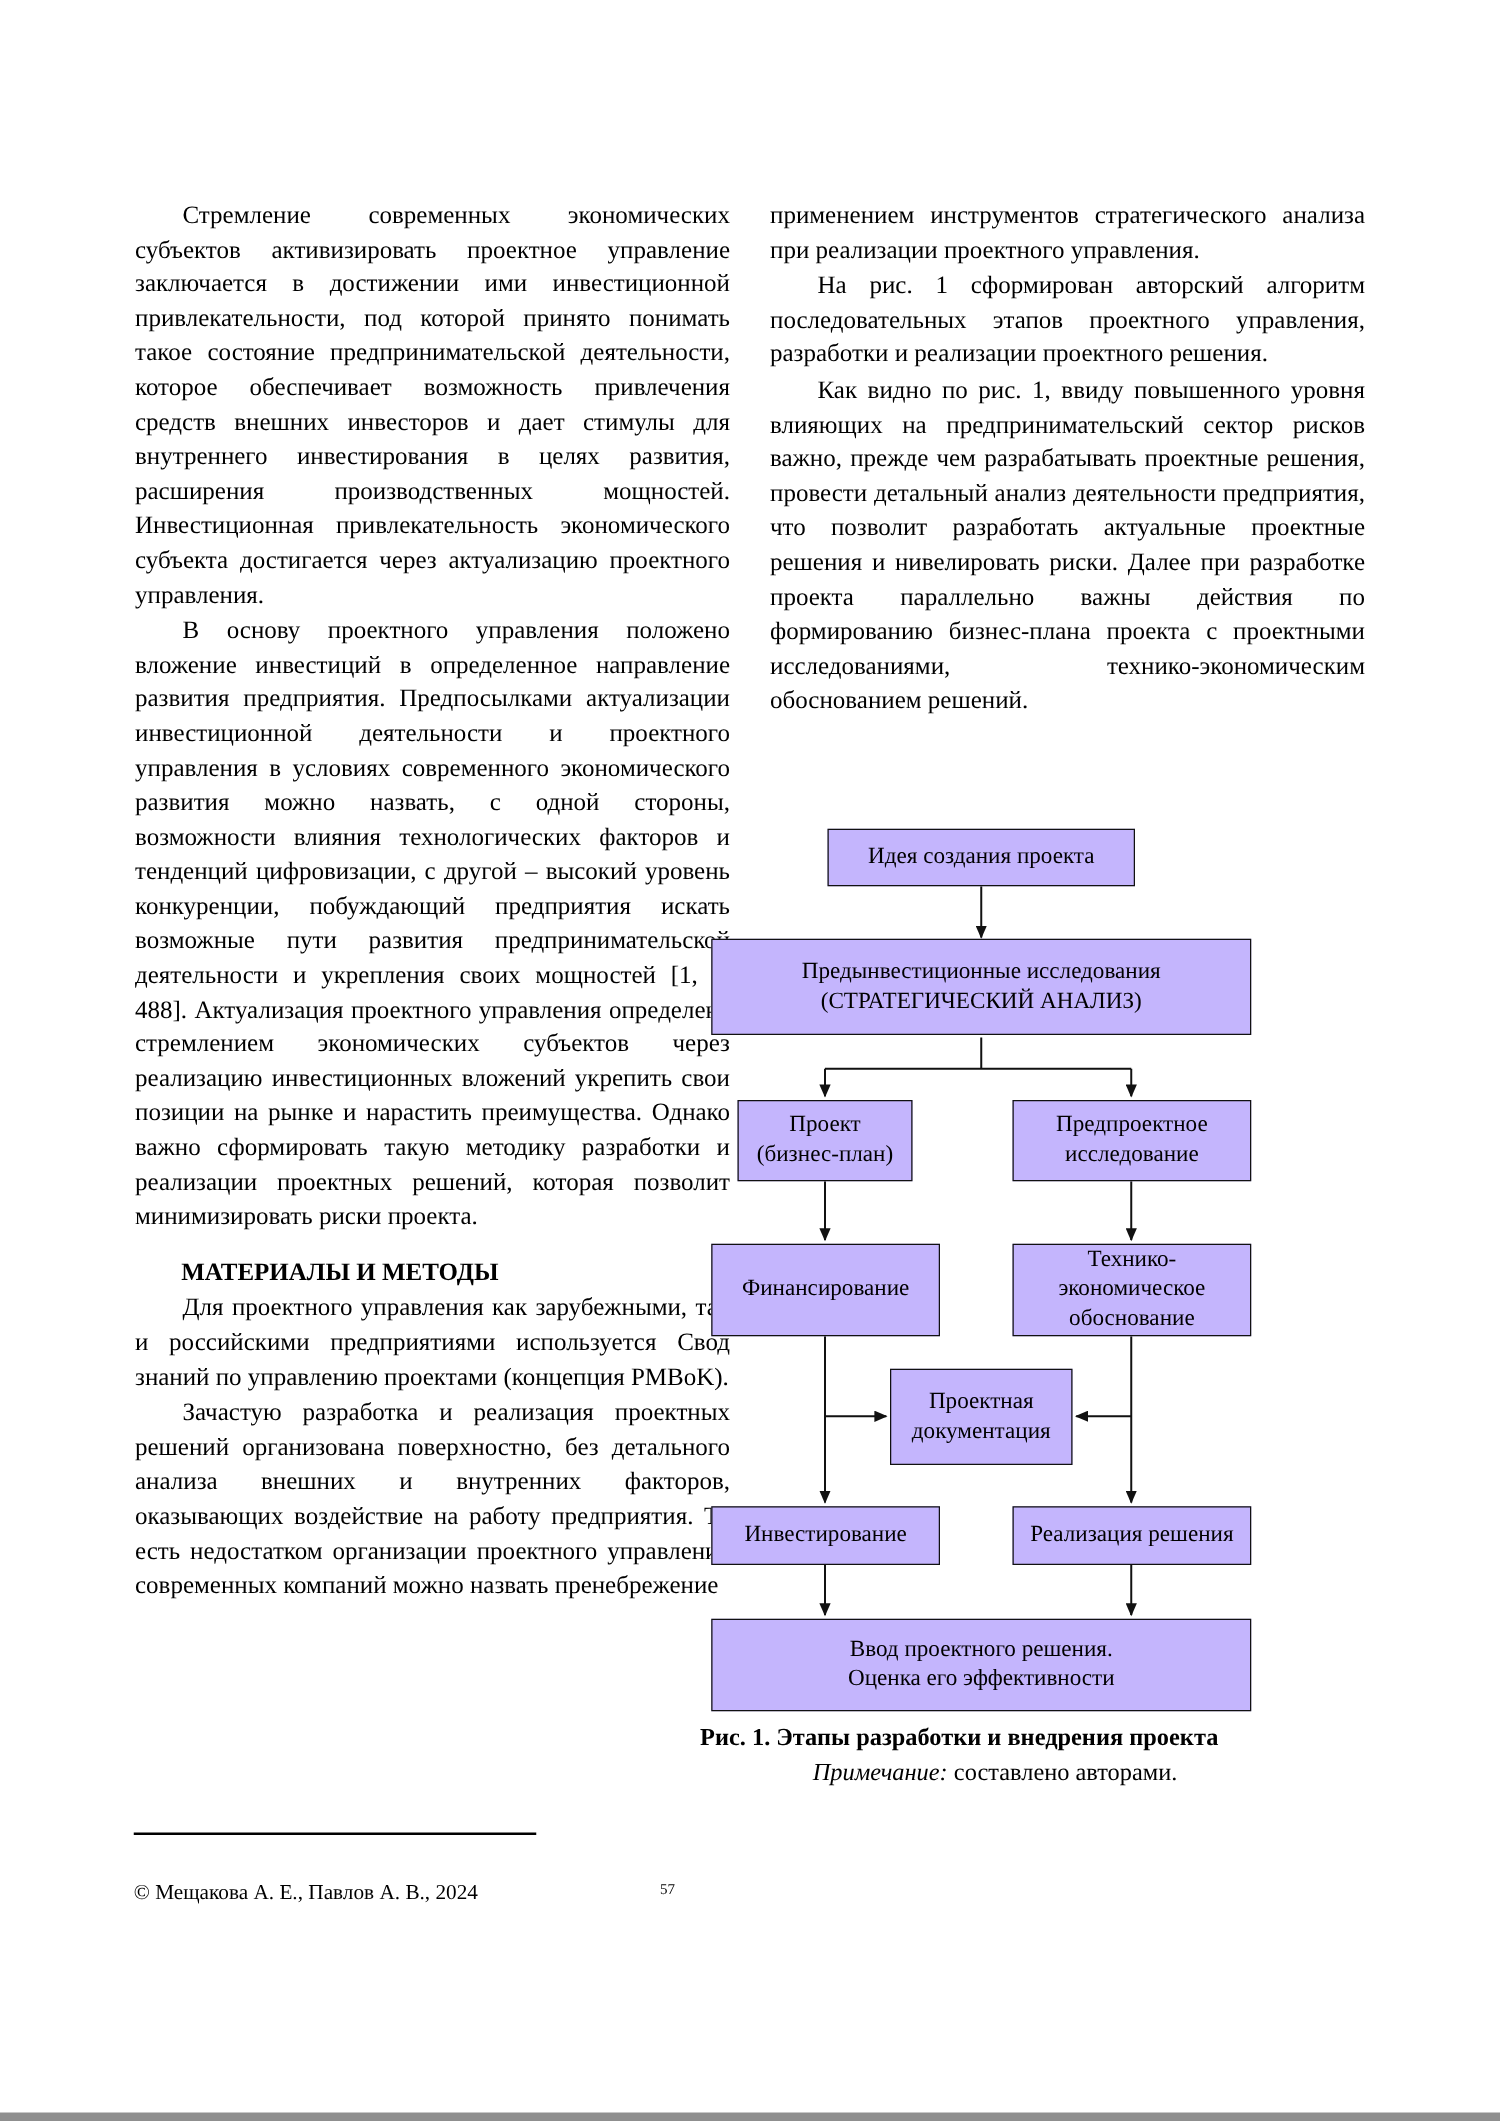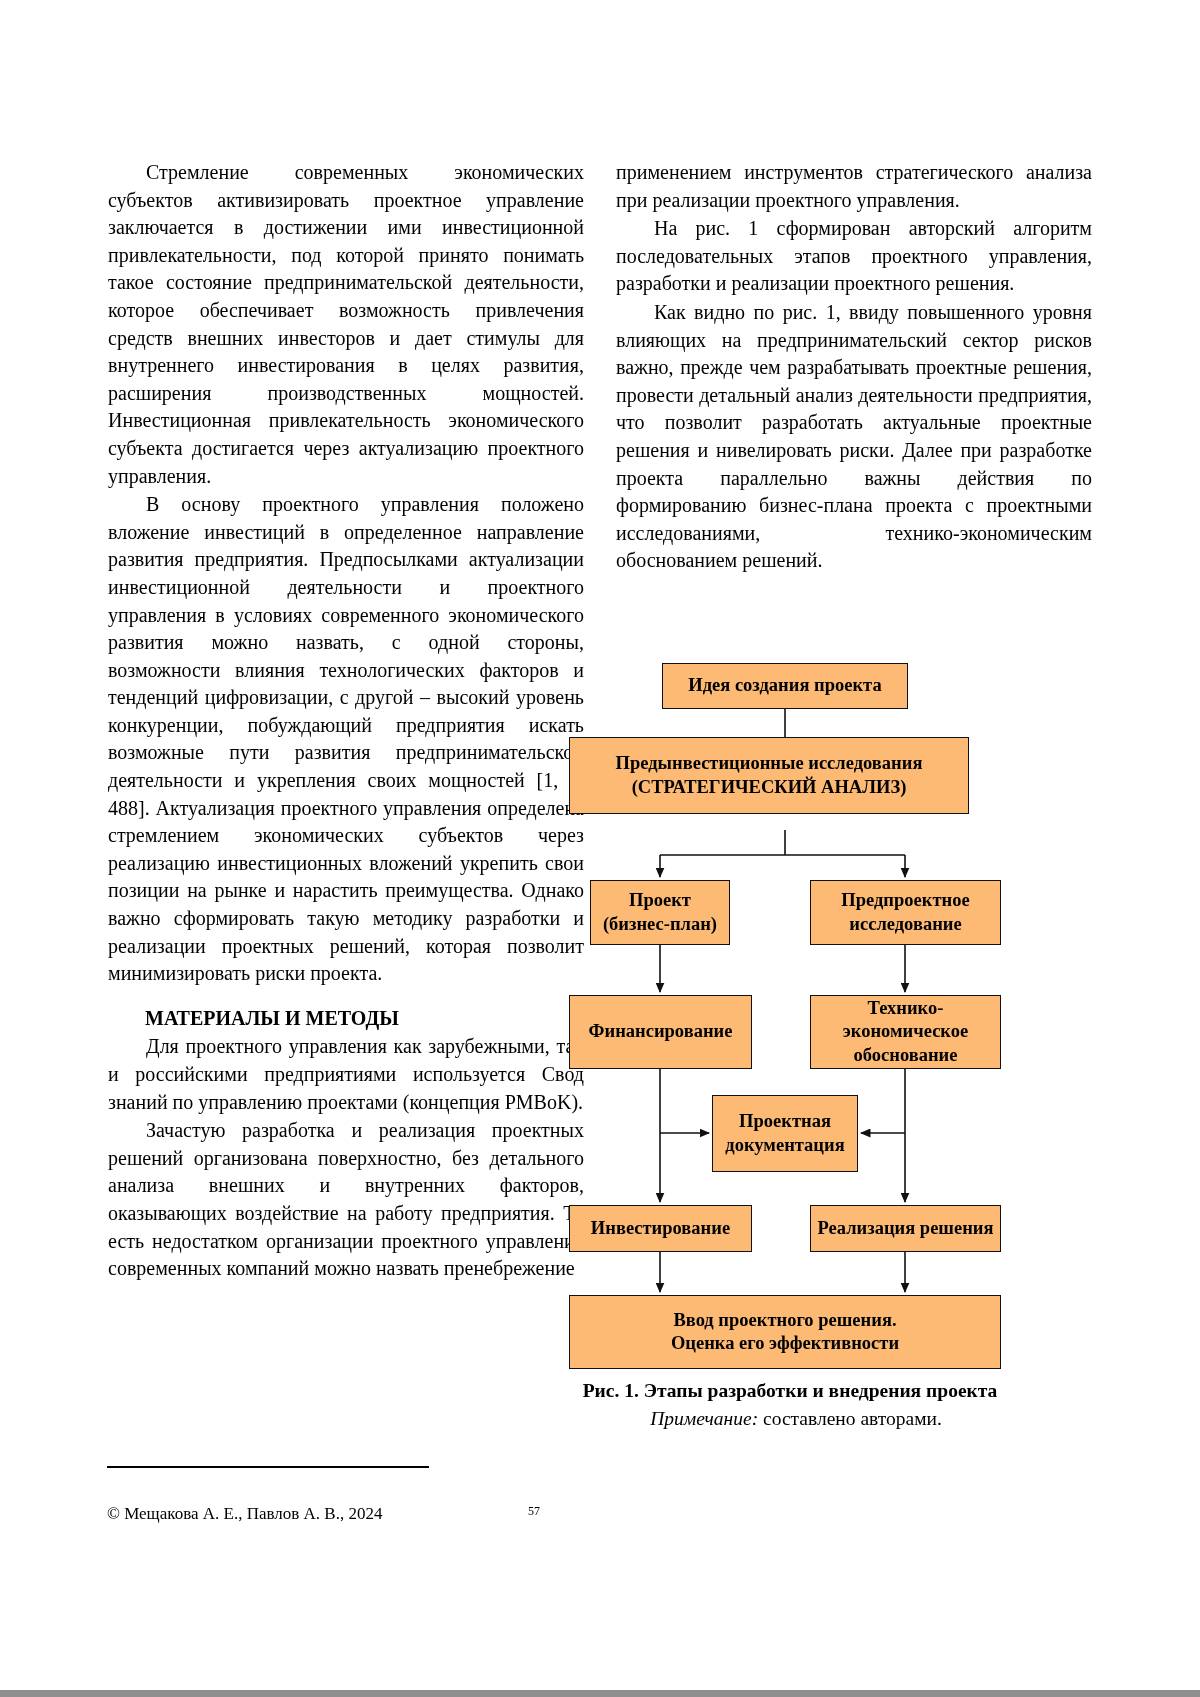--- a/index.html
+++ b/index.html
@@ -56,37 +56,35 @@
   }
   .figure svg.connectors {
     position: absolute;
     left: 0; top: 0;
     width: 460px; height: 800px;
   }
   .fbox {
     position: absolute;
     box-sizing: border-box;
     border: 1.5px solid #111;
-    background: #fdba74;
+    background: #c4b5fd;
     display: flex;
     flex-direction: column;
     align-items: center;
     justify-content: center;
     text-align: center;
     font-size: 18.5px;
     line-height: 23.5px;
     padding: 2px 4px;
-    font-weight: bold;
   }
   .fbox span { display: block; }
   .fig-caption {
     position: absolute;
     left: 0; top: 723px;
     width: 100%;
-    text-align: center;
     font-weight: bold;
     font-size: 19.5px;
     line-height: 26px;
   }
   .fig-note {
     position: absolute;
     left: 0; top: 751px;
     width: 100%;
     text-align: center;
     font-size: 19.5px;
@@ -173,21 +171,21 @@
 
         <line x1="100" y1="597" x2="100" y2="637" marker-end="url(#arrow)"></line>
         <line x1="345" y1="597" x2="345" y2="637" marker-end="url(#arrow)"></line>
       </g>
     </svg>
 
     <div class="fbox" style="left:102px; top:8px; width:246px; height:46px">
       <span>Идея создания проекта</span>
     </div>
 
-    <div class="fbox" style="left:9px; top:82px; width:400px; height:77px">
+    <div class="fbox" style="left:9px; top:96px; width:432px; height:77px">
       <span>Предынвестиционные исследования</span>
       <span>(СТРАТЕГИЧЕСКИЙ АНАЛИЗ)</span>
     </div>
 
     <div class="fbox" style="left:30px; top:225px; width:140px; height:65px">
       <span>Проект</span>
       <span>(бизнес-план)</span>
     </div>
 
     <div class="fbox" style="left:250px; top:225px; width:191px; height:65px">

